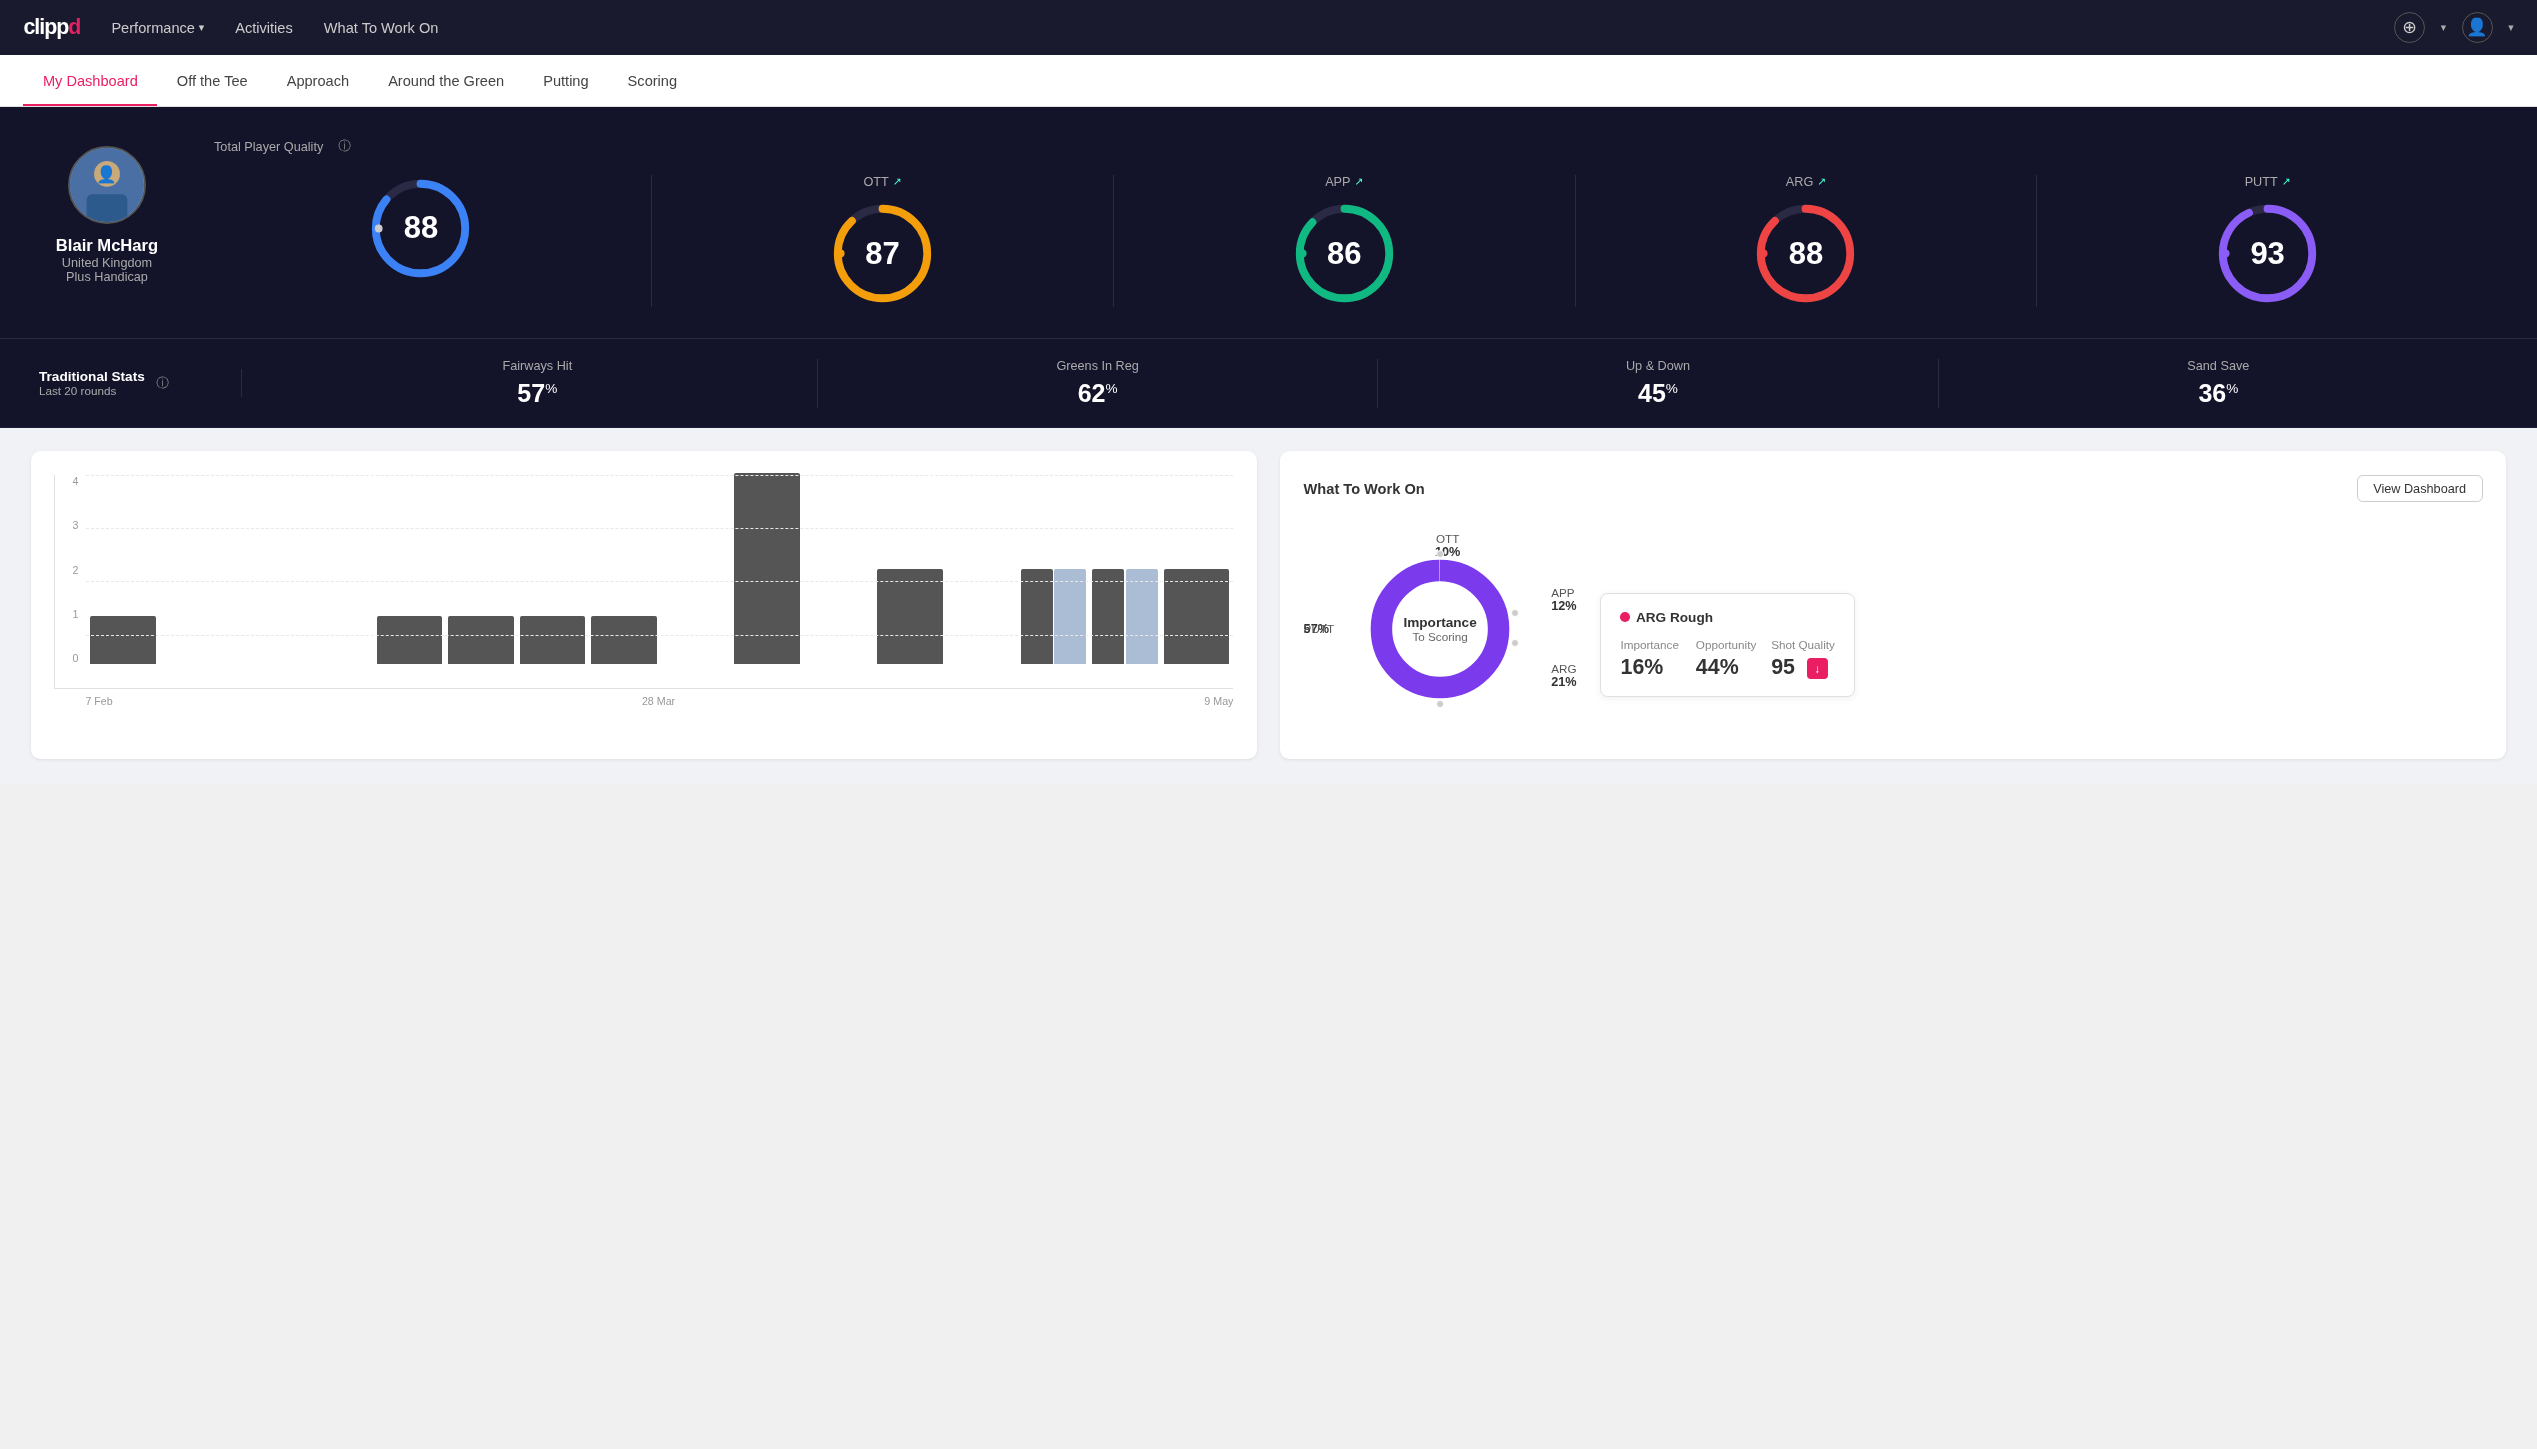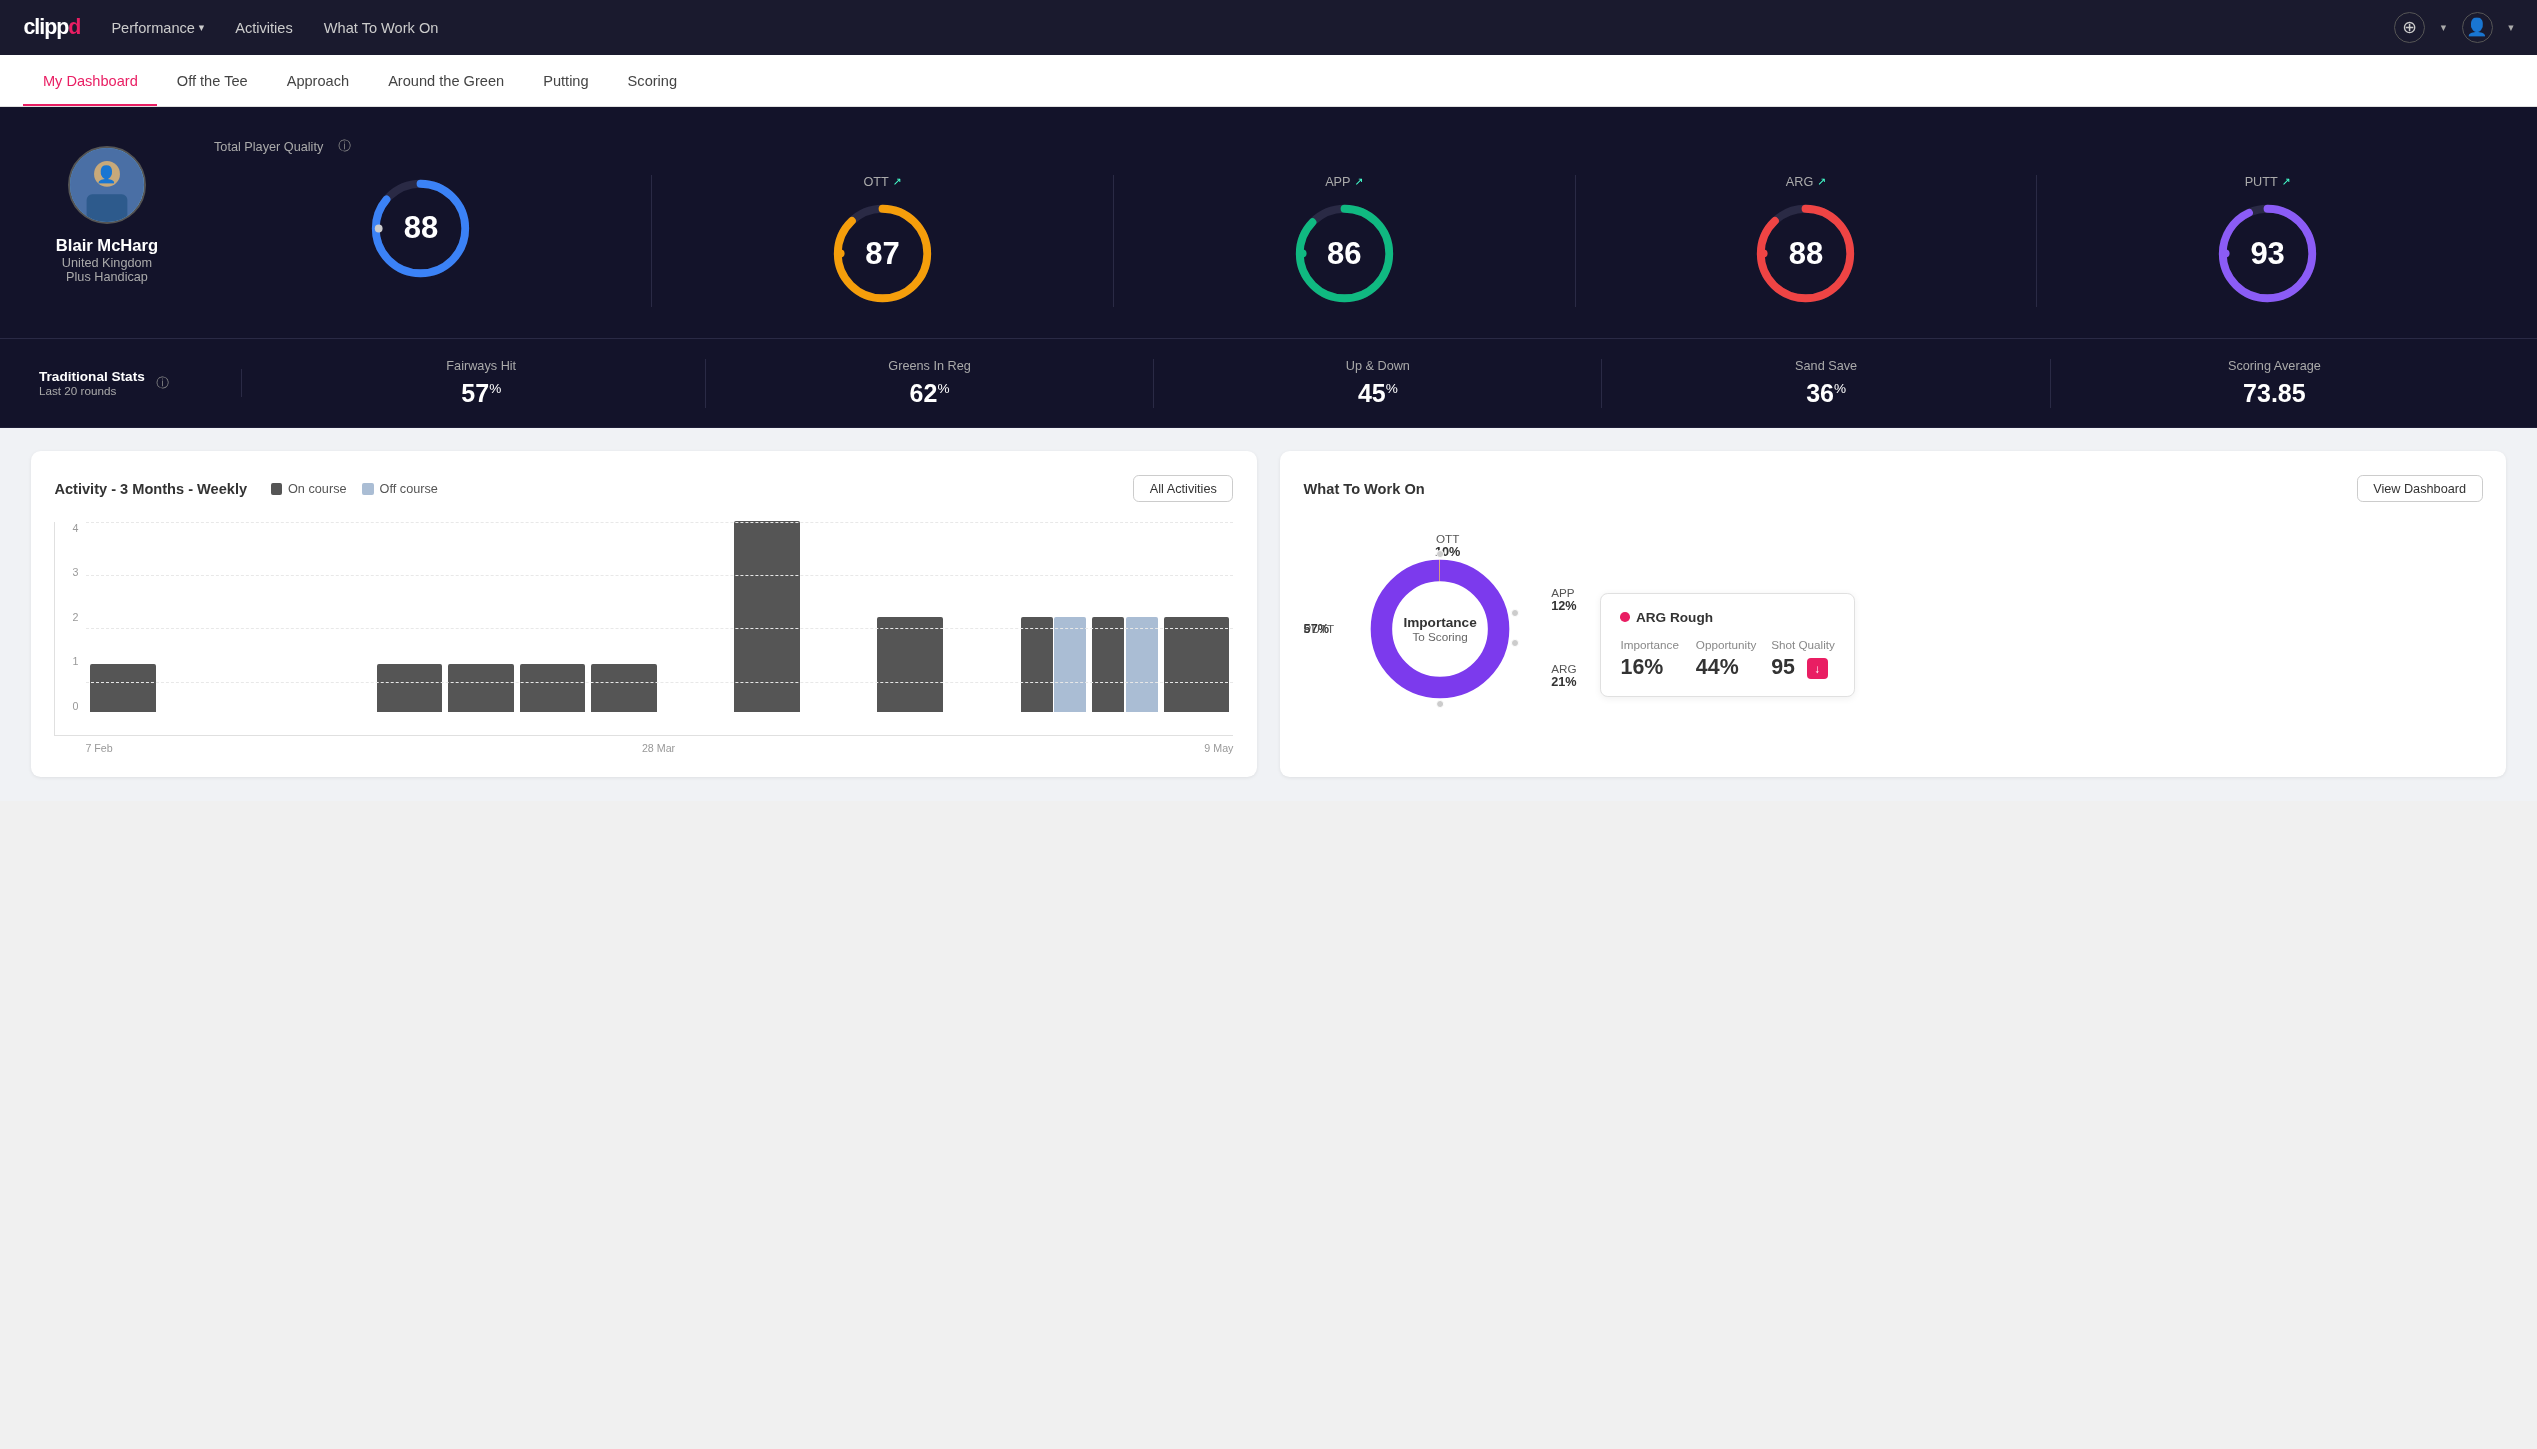--- a/index.html
+++ b/index.html
@@ -491,47 +491,25 @@
     <div class="stat-value">
       <span>45</span><sup>%</sup>
     </div>
   </div>
   <div class="stat-group">
     <div class="stat-label">Sand Save</div>
     <div class="stat-value">
       <span>36</span><sup>%</sup>
     </div>
   </div>
-  <div class="stat-group">
-    <div class="stat-label">Scoring Average</div>
-    <div class="stat-value">
-      <span>73.85</span>
-    </div>
-  </div>
 </div>
 
 <div class="main-content">
 
   <div class="card chart-card">
-    <div class="card-header">
-      <div style="display:flex;align-items:center;gap:23.4px">
-        <span class="card-title">Activity - 3 Months - Weekly</span>
-        <div class="legend">
-          <div class="legend-item">
-            <div class="legend-dot" style="background:#555"></div>
-            <span>On course</span>
-          </div>
-          <div class="legend-item">
-            <div class="legend-dot" style="background:#aabdd4"></div>
-            <span>Off course</span>
-          </div>
-        </div>
-      </div>
-      <button class="btn-outline">All Activities</button>
-    </div>
 
     <div style="position:relative">
       <div class="bar-chart" id="barChart">
 
         <div class="y-axis">
           <span class="y-label">4</span>
           <span class="y-label">3</span>
           <span class="y-label">2</span>
           <span class="y-label">1</span>
           <span class="y-label">0</span>

